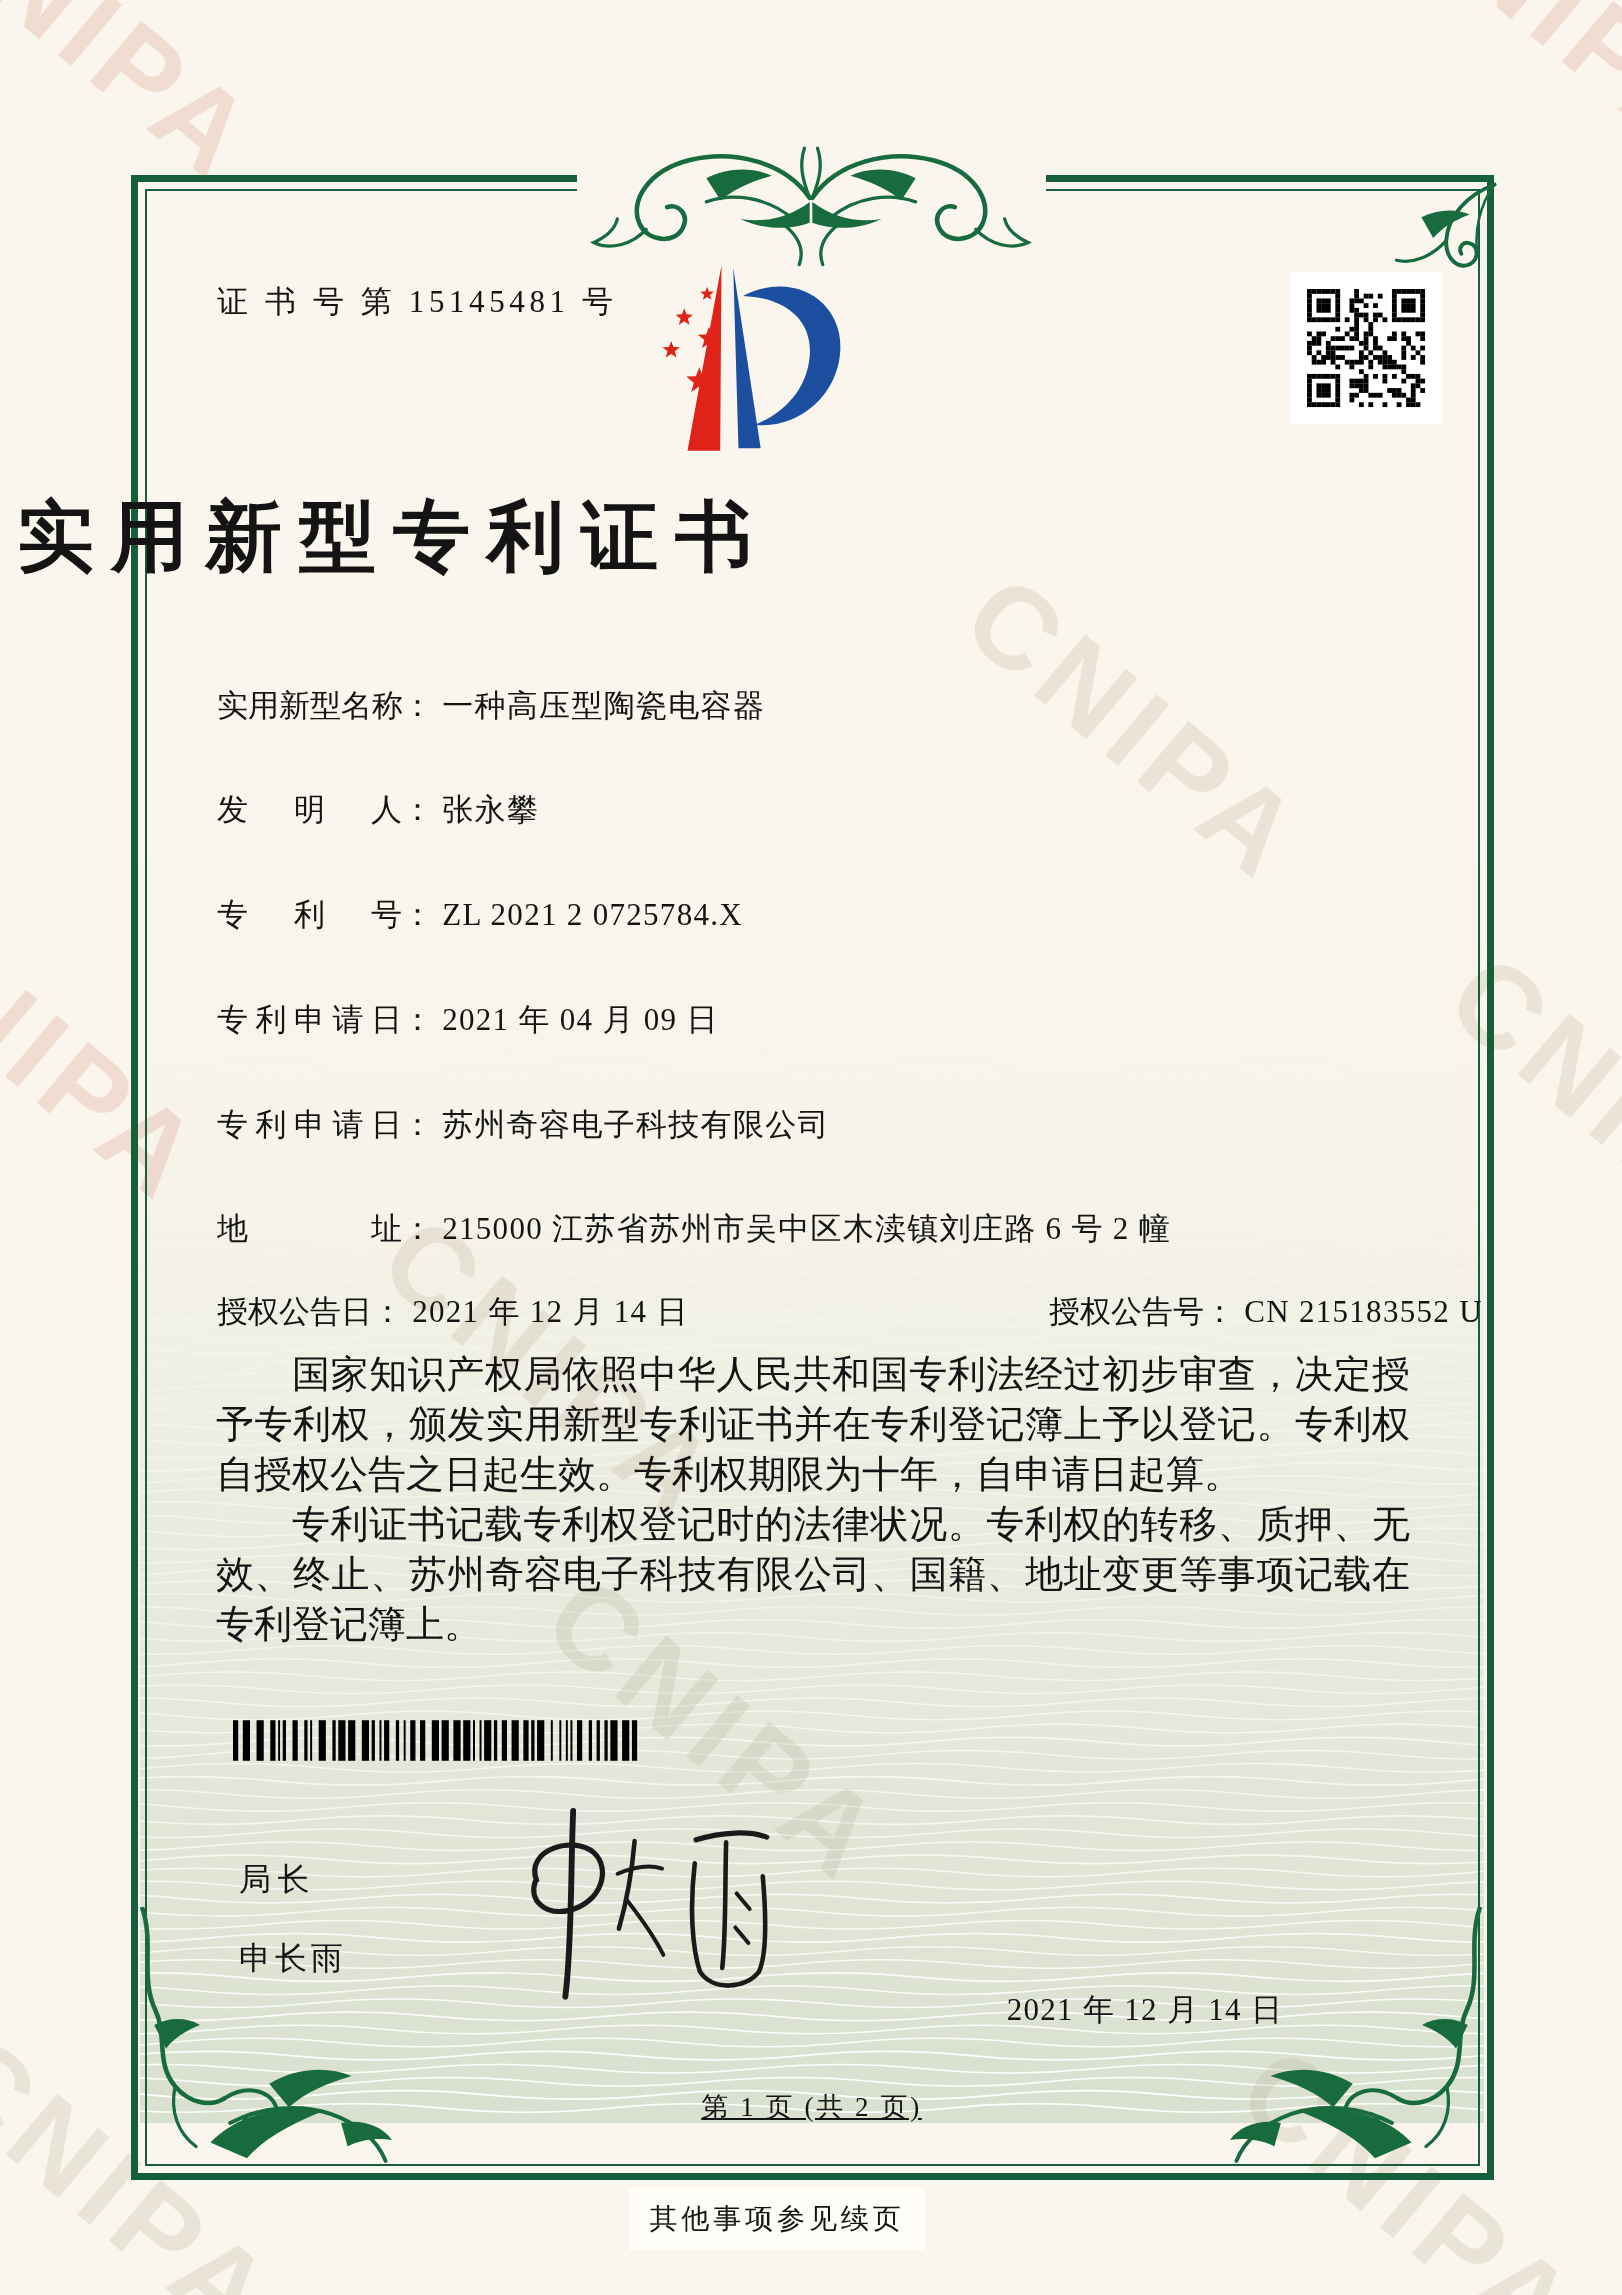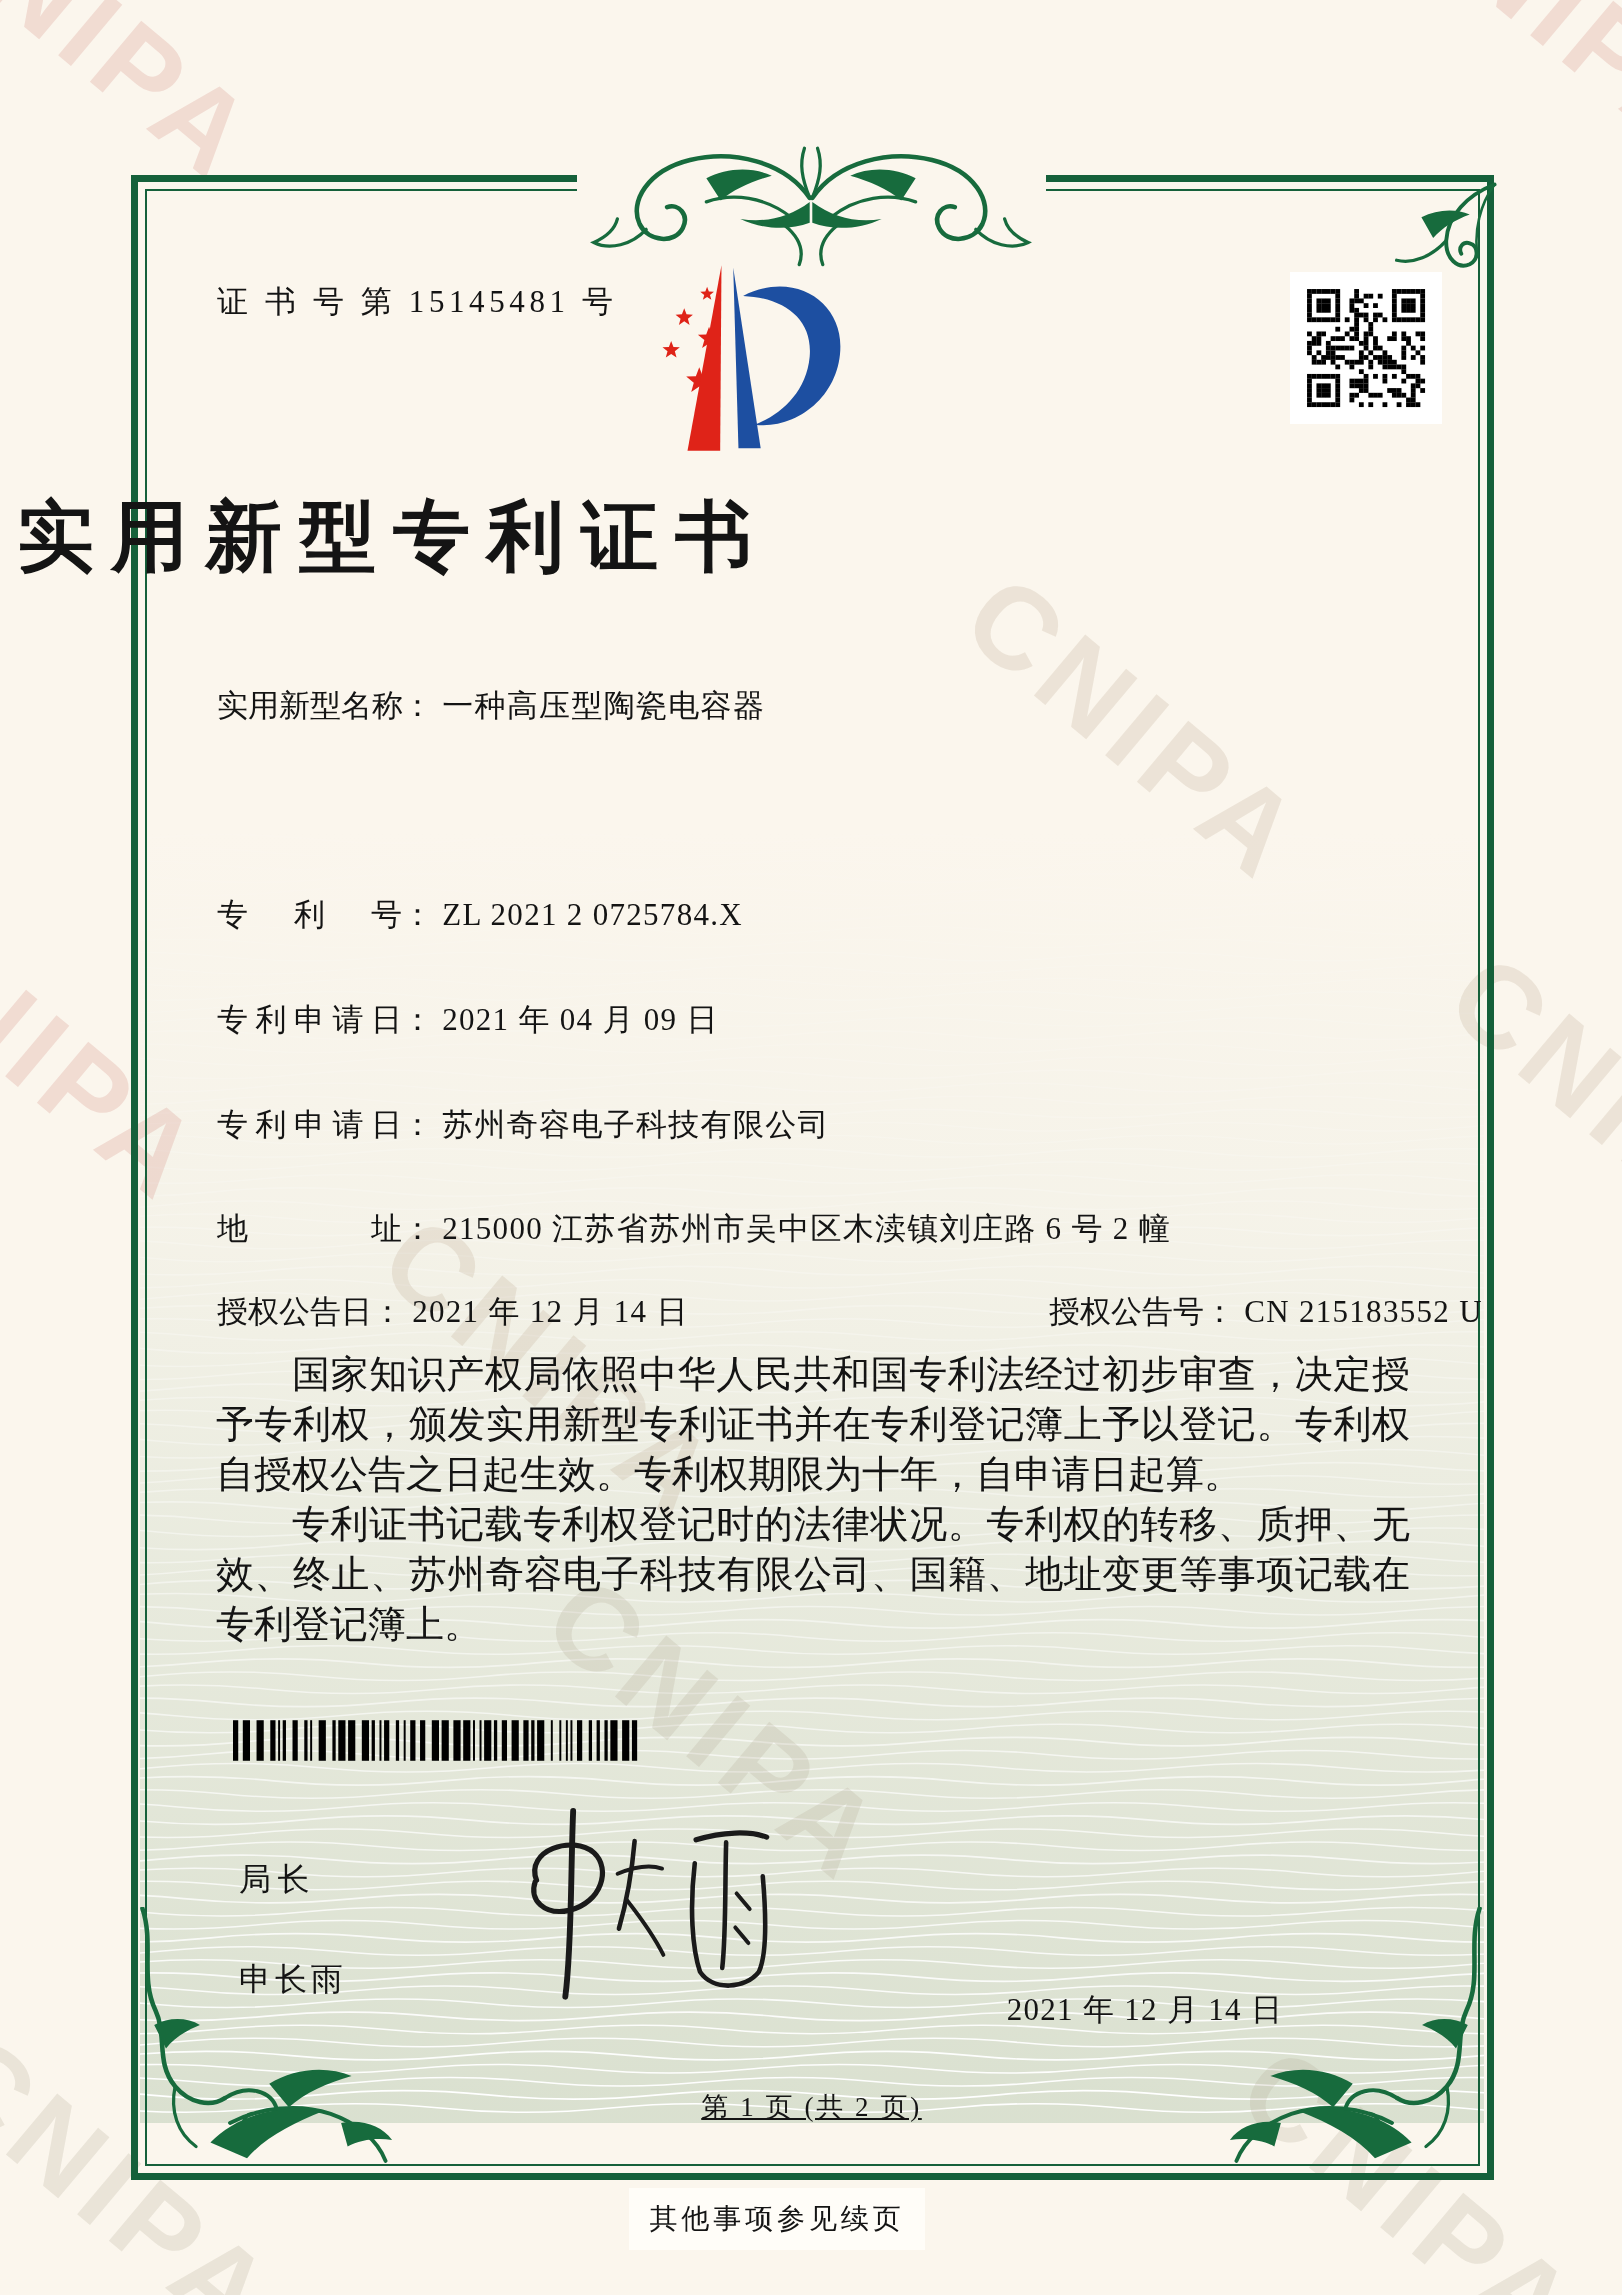--- a/index.html
+++ b/index.html
@@ -51,21 +51,21 @@
   .frow{position:absolute;left:217px;width:1197px;font-size:31px;line-height:39px;white-space:nowrap;}
   .frow .lab{display:inline-block;width:185px;text-align:justify;text-align-last:justify;vertical-align:top;}
   .frow .col{display:inline-block;vertical-align:top;}
   .frow .val{display:inline-block;margin-left:9.2px;vertical-align:top;letter-spacing:1.3px;}
   .grant-right{position:absolute;left:832px;top:0;white-space:nowrap;}
   .body-text{position:absolute;left:216px;top:1349px;width:1194px;
     font-size:38px;line-height:50px;text-align:justify;}
   .body-text p{margin:0;text-indent:2em;}
   .barcode{position:absolute;left:233px;top:1720px;}
   .signer{position:absolute;left:239px;top:1860px;font-size:32px;line-height:38px;letter-spacing:6.5px;}
-  .signer .name{margin-top:62px;letter-spacing:3.9px;}
+  .signer .name{margin-top:41px;letter-spacing:3.9px;}
   .sig{position:absolute;left:496px;top:1803px;}
   .issue-date{position:absolute;left:942px;top:1989px;width:406px;text-align:center;
     font-size:31px;letter-spacing:1.3px;}
   .page-ind{position:absolute;left:0;right:0;top:2089px;text-align:center;font-size:27px;letter-spacing:2.6px;text-decoration:underline;}
   .cont-note{position:absolute;left:629px;top:2188px;width:296px;height:62px;background:#fffdf8;
     display:flex;align-items:center;justify-content:center;font-size:28px;letter-spacing:3.9px;z-index:6;}
 </style>
 </head>
 <body>
 
@@ -537,20 +537,23 @@
           <rect x="184.4" y="198.8" width="7.3500000000000005" height="7.3500000000000005" fill="#000"></rect>
           <rect x="191.6" y="198.8" width="7.3500000000000005" height="7.3500000000000005" fill="#000"></rect>
         </svg>
     </div>
 
     <div class="title">实用新型专利证书</div>
 
     <div class="frow" style="top:686px">
       <span class="lab">实用新型名称</span><span class="col">：</span><span class="val">一种高压型陶瓷电容器</span>
     </div>
+    <div class="frow" style="top:790px">
+      <span class="lab">发明人</span><span class="col">：</span><span class="val">张永攀</span>
+    </div>
     <div class="frow" style="top:895px">
       <span class="lab">专利号</span><span class="col">：</span><span class="val">ZL 2021 2 0725784.X</span>
     </div>
     <div class="frow" style="top:1000px">
       <span class="lab">专利申请日</span><span class="col">：</span><span class="val">2021 年 04 月 09 日</span>
     </div>
     <div class="frow" style="top:1105px">
       <span class="lab">专利申请日</span><span class="col">：</span><span class="val">苏州奇容电子科技有限公司</span>
     </div>
     <div class="frow" style="top:1209px">

